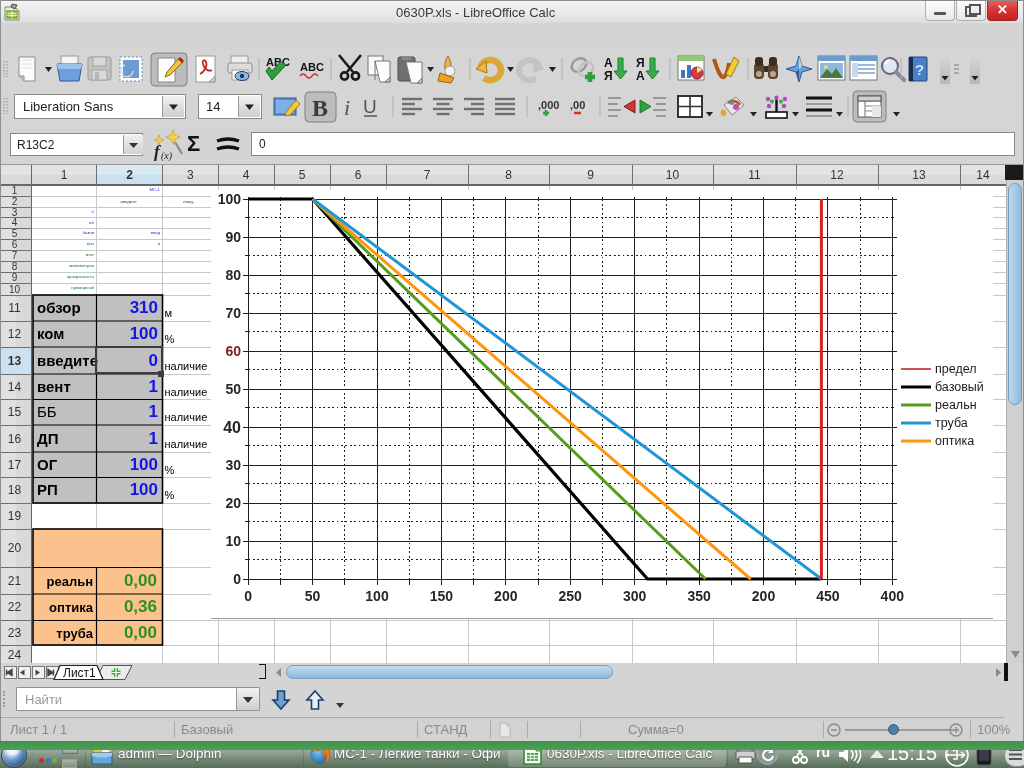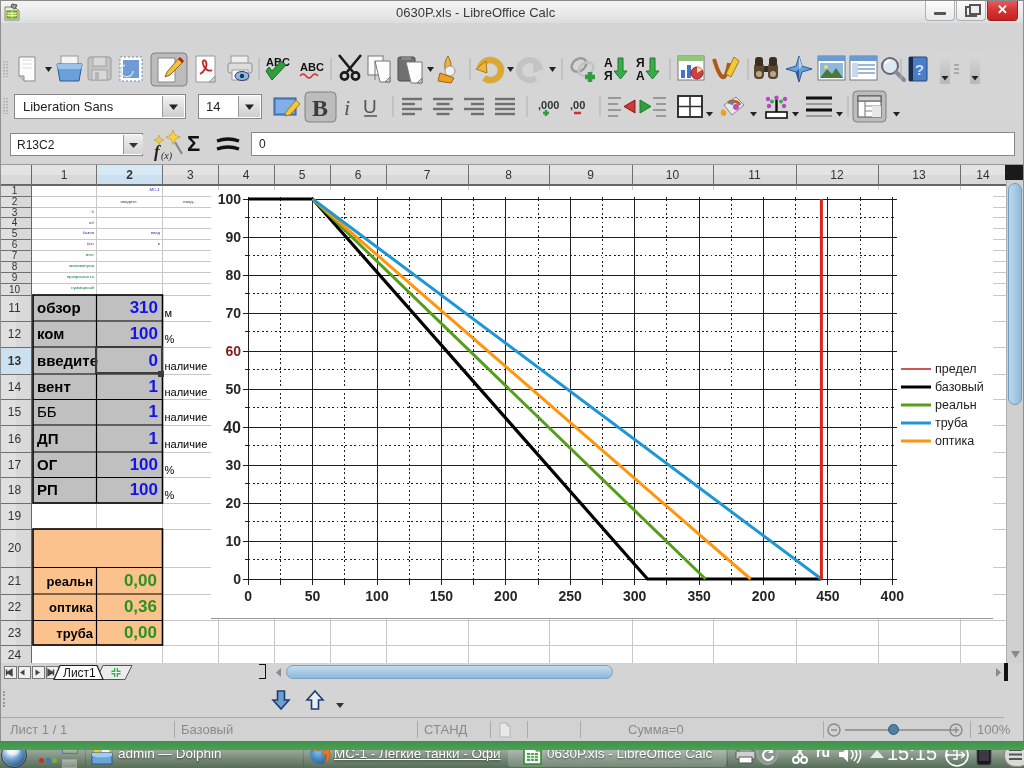--- a/index.html
+++ b/index.html
@@ -724,20 +724,28 @@
       </svg>
 <div class="abs" style="left:286px;top:2px;width:327px;height:14px;background:linear-gradient(#c3dcf0,#a9cbe6 50%,#8fb8d8);border:1px solid #7aa2c4;border-radius:7px;box-sizing:border-box;"></div>
 <svg class="abs" style="left:991px;top:3px;" width="14" height="13">
         <path d="M5,2 L10,6.5 L5,11 Z" fill="#8a8a8a"></path>
       </svg>
 <div class="abs" style="left:1004px;top:0px;width:4px;height:18px;background:#111;"></div>
 </div>
 
   <div class="abs" id="findbar" style="left:0;top:682px;width:1024px;height:35px;background:#d4d4d4;">
     <div class="abs" style="left:3px;top:9px;width:3px;height:16px;border-left:2px dotted #9a9a9a;"></div>
+    <div class="abs" style="left:16px;top:5px;width:244px;height:24px;background:#fff;border:1px solid #919191;border-radius:1px;box-sizing:border-box;">
+      <div class="tx" style="left:8px;top:4px;font-size:13px;color:#9a9a9a;">Найти</div>
+      <div class="abs" style="right:0px;top:0px;width:22px;height:22px;background:linear-gradient(#f2f2f2,#cfcfcf);border-left:1px solid #999;">
+        <svg width="22" height="22">
+            <path d="M6,9 L16,9 L11,15 Z" fill="#333"></path>
+          </svg>
+      </div>
+    </div>
     <svg class="abs" style="left:268px;top:5px;" width="26" height="26">
         <path d="M13,22 L5,13 L9.5,13 L9.5,4 L16.5,4 L16.5,13 L21,13 Z" fill="#6d9fd0" stroke="#1c3e6e" stroke-width="1.6"></path>
       </svg>
     <svg class="abs" style="left:302px;top:5px;" width="26" height="26">
         <path d="M13,4 L21,13 L16.5,13 L16.5,22 L9.5,22 L9.5,13 L5,13 Z" fill="#e8eef5" stroke="#1c3e6e" stroke-width="1.6"></path>
       </svg>
     <svg class="abs" style="left:334px;top:18px;" width="12" height="10">
         <path d="M2,3 L10,3 L6,8 Z" fill="#333"></path>
       </svg>
   </div>
@@ -783,21 +791,21 @@
         <path d="M2,7 l2,-5 h7 l2,3 h8 v6 h-19 Z" fill="#e8c83e" stroke="#a8882a"></path>
         <rect x="10" y="3" width="9" height="7" fill="#f5f5f5" stroke="#999"></rect>
         <path d="M1,10 h20 v11 h-20 Z" fill="#6aa4dc" stroke="#2a5a94"></path>
         <path d="M1,10 h20 v3 q-10,3 -20,0 Z" fill="#9ecdf0"></path>
       </svg>
 <div class="tx" style="left:118px;top:5px;font-size:13.5px;color:#fff;text-shadow:0 1px 2px rgba(0,0,0,0.55);">admin — Dolphin</div>
 <div class="abs" style="left:310px;top:3px;width:20px;height:20px;border-radius:10px;background:radial-gradient(circle at 8px 8px,#7ac4ea 0%,#3a7ab8 55%,#1a4a80 100%);"></div>
 <svg class="abs" style="left:308px;top:1px;" width="24" height="24">
         <path d="M12,1 a11,11 0 0,1 10,12 a9,9 0 0,1 -6,8 q4,-5 2,-9 q-2,2 -4,1 q3,-4 0,-7 q-1,3 -4,3 q-3,0 -3,-4 q-3,1 -3,5 a10,10 0 0,1 8,-9 Z" fill="#e87818" stroke="#b85a10" stroke-width="0.5"></path>
       </svg>
-<div class="tx" style="left:334px;top:5px;font-size:13.5px;color:#fff;text-shadow:0 1px 2px rgba(0,0,0,0.55);text-decoration:underline;">МС-1 - Легкие танки - Офи</div>
+<div class="tx" style="left:334px;top:5px;font-size:13.5px;color:#fff;text-shadow:0 1px 2px rgba(0,0,0,0.55);">МС-1 - Легкие танки - Офи</div>
 <div class="abs" style="left:85px;top:2px;width:1px;height:23px;background:rgba(0,0,0,0.15);"></div>
 <div class="abs" style="left:303px;top:2px;width:1px;height:23px;background:rgba(0,0,0,0.15);"></div>
 <div class="abs" style="left:727px;top:2px;width:1px;height:23px;background:rgba(0,0,0,0.15);"></div>
 <div class="abs" style="left:508px;top:1px;width:218px;height:25px;background:rgba(255,255,255,0.18);border-radius:3px;"></div>
 <svg class="abs" style="left:523px;top:4px;" width="20" height="20">
         <path d="M1,1 h12 l5,5 v13 h-17 Z" fill="#fdfdfd" stroke="#2e8e2e" stroke-width="1.6"></path>
         <path d="M13,1 l5,5 h-5 Z" fill="#9adb7a" stroke="#2e8e2e"></path>
         <rect x="4" y="8" width="11" height="8" fill="#4aa34a"></rect>
         <path d="M4,10.6 h11 M4,13.3 h11 M7.7,8 v8 M11.3,8 v8" stroke="#fff" stroke-width="0.9"></path>
       </svg>

